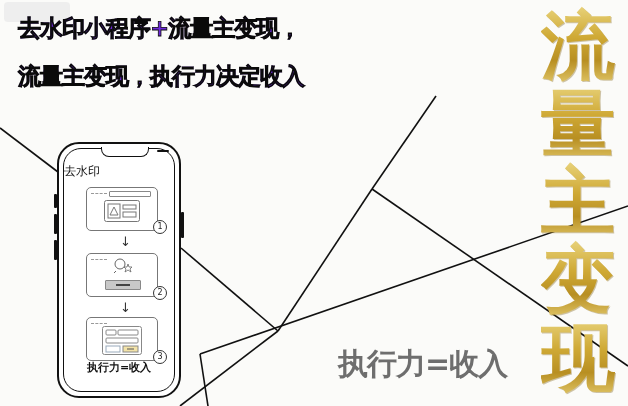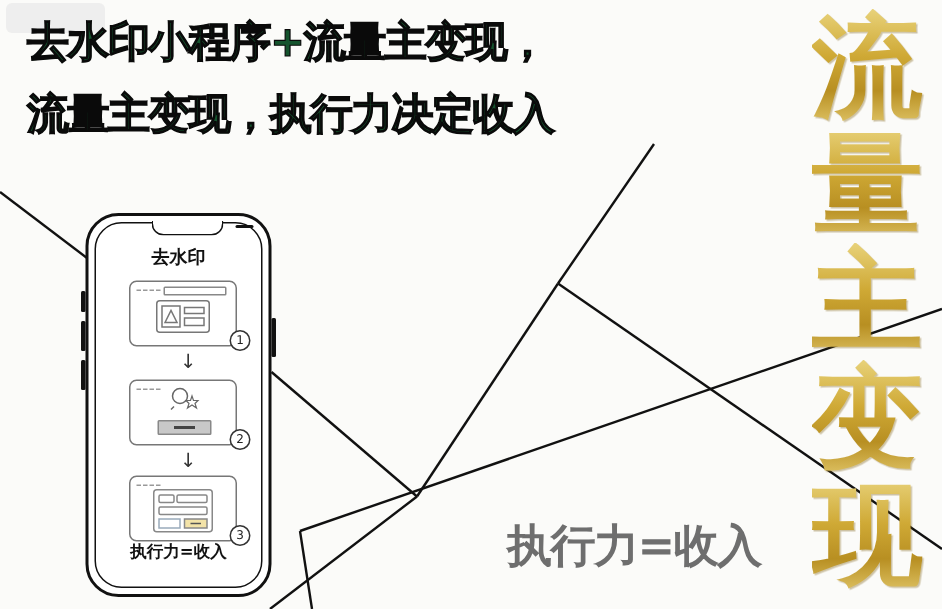--- a/index.html
+++ b/index.html
@@ -1,33 +1,33 @@
 <!DOCTYPE html>
 <html><head>
 <meta charset="utf-8">
 <style>
   html,body{margin:0;padding:0;}
   body{width:628px;height:406px;overflow:hidden;background:#fbfbf9;position:relative;font-family:"DejaVu Sans","Liberation Sans",sans-serif;}
   .bg{position:absolute;left:0;top:0;width:628px;height:406px;}
-  .headline{position:absolute;left:18px;color:#14532d;font-weight:900;font-size:28px;letter-spacing:-1px;white-space:nowrap;line-height:40px;-webkit-text-stroke:0.8px #0a0a0a;}
+  .headline{position:absolute;left:18px;color:#6d28d9;font-weight:900;font-size:23px;letter-spacing:-1px;white-space:nowrap;line-height:40px;-webkit-text-stroke:0.8px #0a0a0a;}
   .h1{top:8px;}
   .h2{top:56px;}
   .watermark{position:absolute;left:4px;top:2px;width:66px;height:20px;border-radius:4px;background:rgba(230,230,230,0.6);color:#d0d0d0;font-size:10px;line-height:20px;text-align:center;}
   .gold{position:absolute;left:530px;top:6px;width:96px;display:flex;flex-direction:column;align-items:center;}
   .gold span{display:block;font-size:74px;line-height:78px;font-weight:900;color:#d4b13c;
     background:linear-gradient(180deg,#e8d27a 0%,#cfa935 40%,#b88f22 70%,#e0c567 100%);
     -webkit-background-clip:text;background-clip:text;-webkit-text-fill-color:transparent;
     text-shadow:none;filter:drop-shadow(1px 1px 0 rgba(120,90,10,0.35));}
   .tagline{position:absolute;left:338px;top:344px;font-size:30px;font-weight:900;color:#6e6e6e;letter-spacing:-1px;white-space:nowrap;}
   .phone{position:absolute;left:57px;top:142px;width:124px;height:256px;border:2.5px solid #111;border-radius:22px;background:#fff;box-sizing:border-box;}
   .phone-inner{position:absolute;left:4px;top:4px;right:4px;bottom:4px;border:1.5px solid #111;border-radius:18px;}
   .notch{position:absolute;left:37px;top:-2px;width:46px;height:9px;border:1.5px solid #111;border-top:none;border-radius:0 0 8px 8px;background:#fff;}
   .speaker{position:absolute;left:55px;top:3px;width:12px;height:2px;background:#111;border-radius:1px;}
   .side-btn{position:absolute;width:3px;background:#111;border-radius:1px;}
-  .phone-title{position:absolute;left:0;right:0;top:14px;text-align:center;font-size:12px;font-weight:700;color:#111;}
+  .phone-title{position:absolute;left:0;right:0;top:14px;font-size:12px;font-weight:400;color:#111;}
   .card{position:absolute;left:22px;width:70px;height:42px;border:1px solid #777;border-radius:5px;background:#fff;}
   .card .dash{position:absolute;left:4px;top:5px;width:16px;border-top:1px dashed #999;}
   .step{position:absolute;right:-10px;bottom:-4px;width:12px;height:12px;border:1px solid #333;border-radius:50%;background:#fff;font-size:8px;line-height:12px;text-align:center;color:#222;}
   .arrow{position:absolute;left:56px;font-size:13px;color:#333;line-height:14px;}
   .phone-caption{position:absolute;left:0;right:0;bottom:16px;text-align:center;font-size:11px;font-weight:700;color:#111;}
 </style>
 </head>
 <body>
 
 <svg class="bg" viewBox="0 0 628 406">

